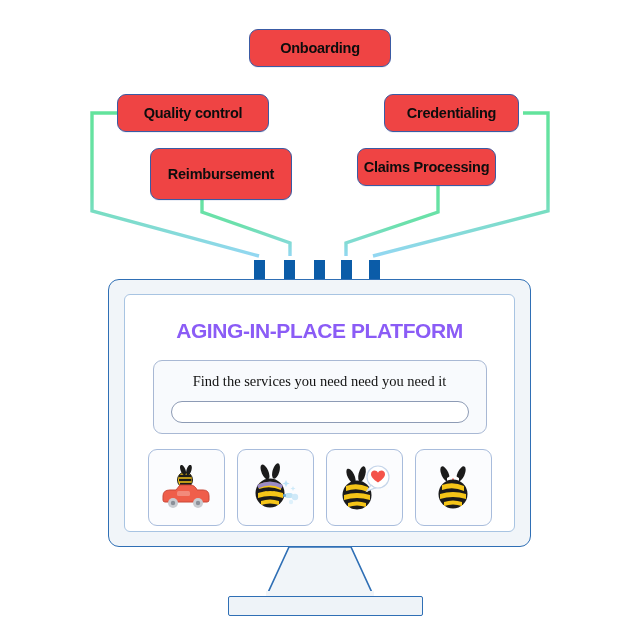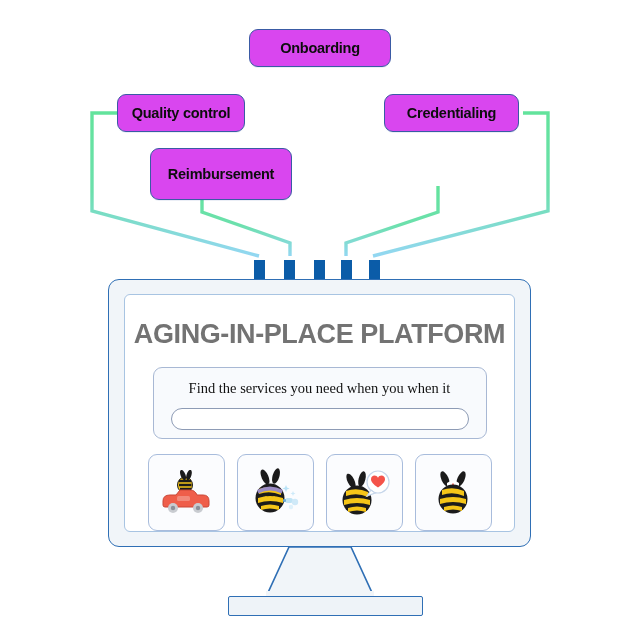--- a/index.html
+++ b/index.html
@@ -26,39 +26,39 @@
     top: 0;
     width: 640px;
     height: 640px;
     pointer-events: none;
   }
 
   
   .node-box {
     position: absolute;
     box-sizing: border-box;
-    background: #d946ef;
+    background: #ef4444;
     border: 1.6px solid #3a5ba4;
     border-radius: 9px;
     display: flex;
     align-items: center;
     justify-content: center;
     box-shadow: 0 1px 0 rgba(58,91,164,0.10);
   }
   .node-label {
     font-family: "Liberation Sans", sans-serif;
     font-weight: bold;
     font-size: 14.5px;
     letter-spacing: -0.25px;
     color: #0d0d0d;
     white-space: nowrap;
   }
 
   #node-onboarding      { left: 249px; top: 29px;  width: 142px; height: 38px; }
-  #node-quality         { left: 117px; top: 94px;  width: 128px; height: 38px; }
+  #node-quality         { left: 117px; top: 94px;  width: 152px; height: 38px; }
   #node-credentialing   { left: 384px; top: 94px;  width: 135px; height: 38px; }
   #node-reimbursement   { left: 150px; top: 148px; width: 142px; height: 52px; }
   #node-claims          { left: 357px; top: 148px; width: 139px; height: 38px; }
 
   
   #monitor-outer {
     position: absolute;
     left: 108px;
     top: 279px;
     width: 423px;
@@ -80,23 +80,23 @@
     border-radius: 6px;
     display: flex;
     flex-direction: column;
     align-items: center;
   }
 
   #platform-title {
     margin-top: 24px;
     font-family: "Liberation Sans", sans-serif;
     font-weight: bold;
-    font-size: 27px;
+    font-size: 21px;
     letter-spacing: -0.4px;
-    color: #737373;
+    color: #8b5cf6;
     white-space: nowrap;
   }
 
   #search-panel {
     margin-top: 17px;
     box-sizing: border-box;
     width: 334px;
     height: 74px;
     background: #f8fafd;
     border: 1.3px solid #a8b8d4;
@@ -211,35 +211,38 @@
   </div>
 
   <div class="node-box" id="node-credentialing">
     <span class="node-label">Credentialing</span>
   </div>
 
   <div class="node-box" id="node-reimbursement">
     <span class="node-label">Reimbursement</span>
   </div>
 
+  <div class="node-box" id="node-claims">
+    <span class="node-label">Claims Processing</span>
+  </div>
 
   <div class="port" style="left:254px;"></div>
   <div class="port" style="left:284px;"></div>
   <div class="port" style="left:314px;"></div>
   <div class="port" style="left:341px;"></div>
   <div class="port" style="left:369px;"></div>
 
   <div id="monitor-outer"></div>
 
   <div id="monitor-screen">
 
     <div id="platform-title">AGING-IN-PLACE PLATFORM</div>
 
     <div id="search-panel">
-      <div id="search-tagline">Find the services you need when you when it</div>
+      <div id="search-tagline">Find the services you need need you need it</div>
       <input id="search-input" type="text" value="" placeholder="" style="">
     </div>
 
     <div id="service-cards">
 
       <div class="service-card">
         <svg width="56" height="46" viewBox="0 0 56 46">
 
           <ellipse cx="27" cy="15" rx="7.5" ry="8" fill="#f5c518"></ellipse>
           <path d="M21 11 h12 M21 15 h12.5 M22 19 h11" stroke="#1b1b1b" stroke-width="2.6"></path>

